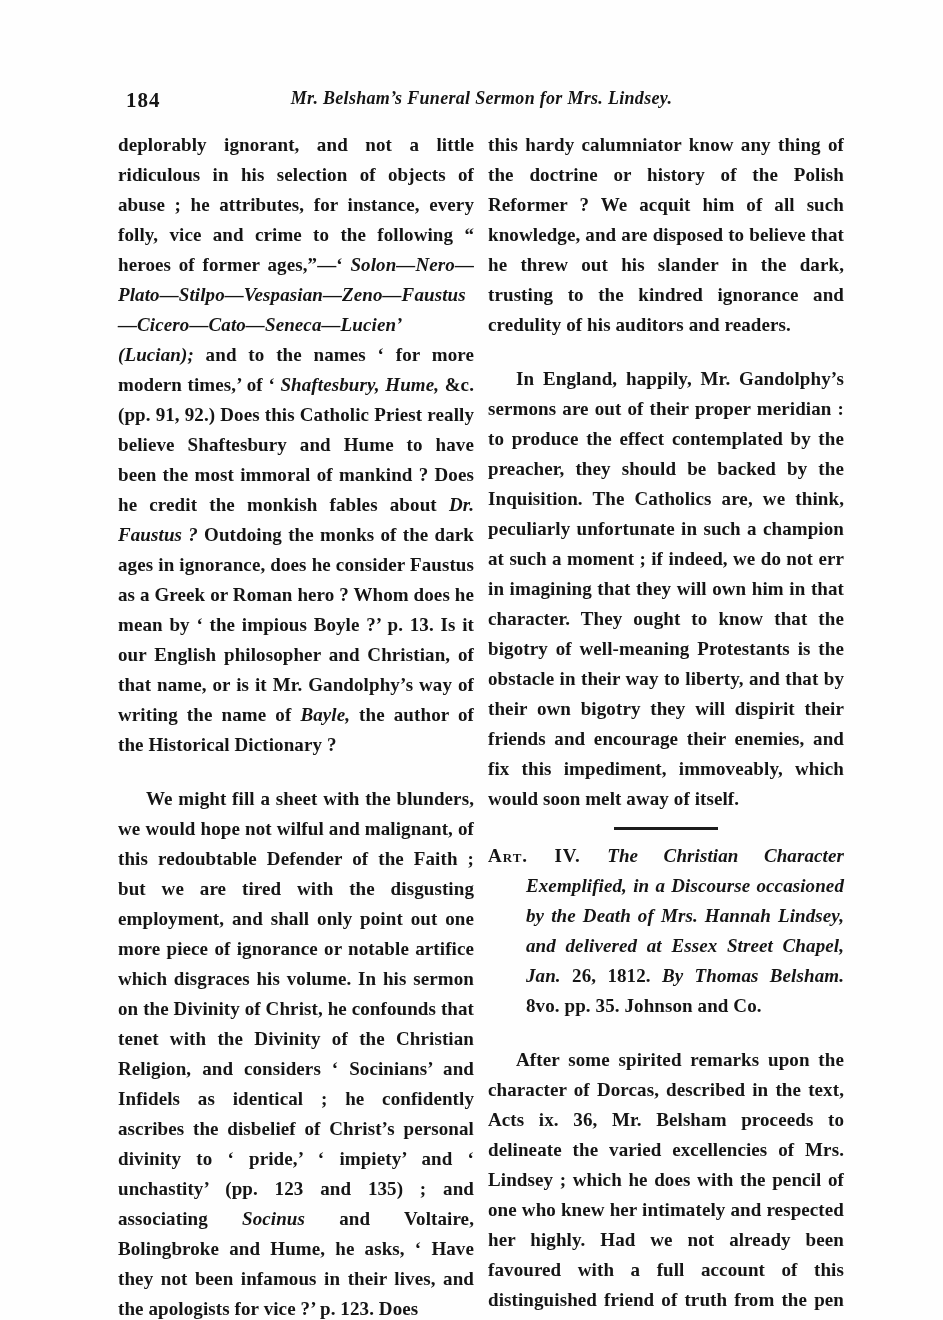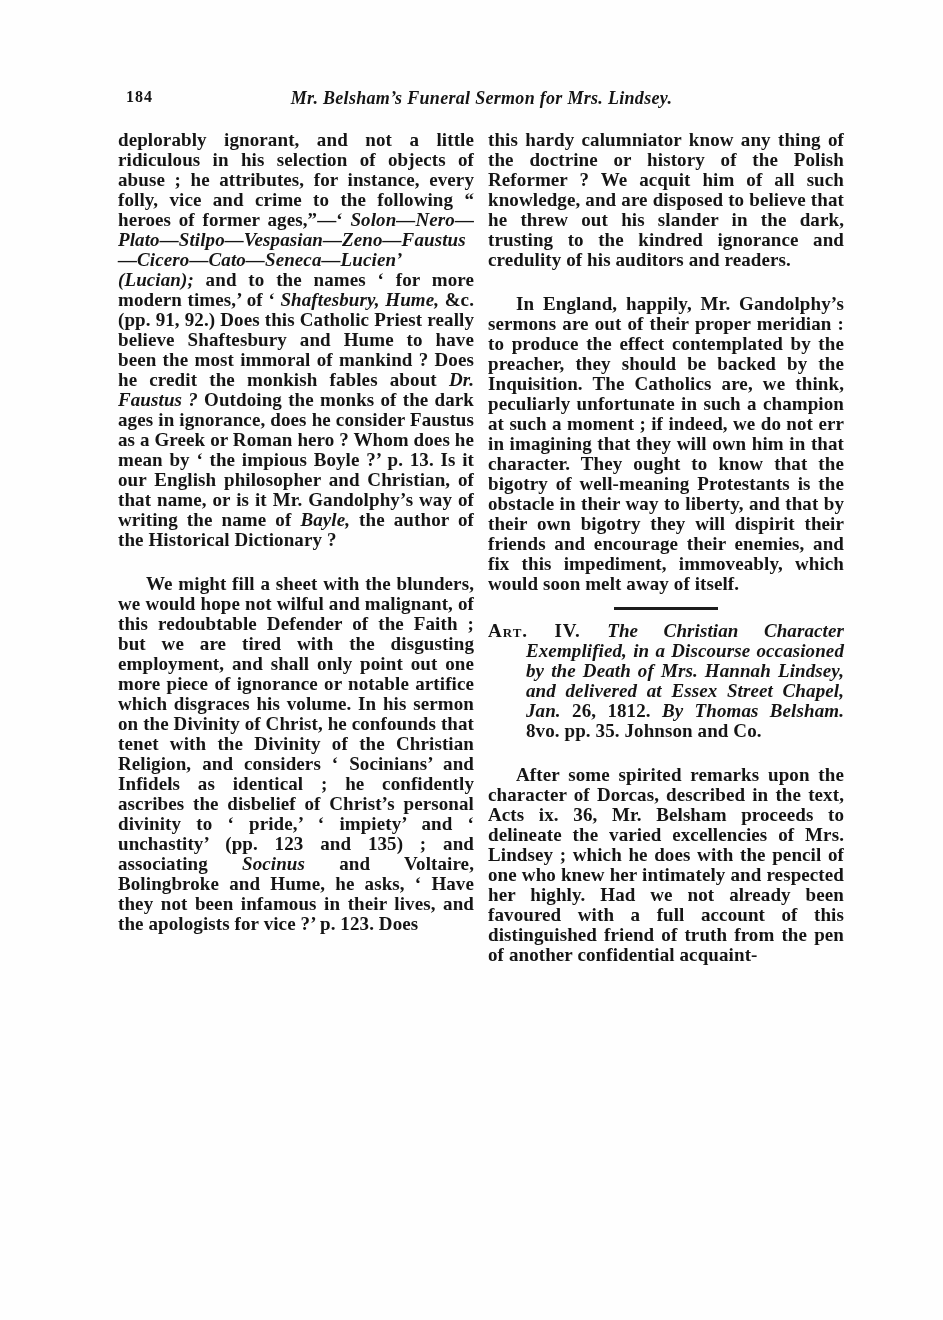--- a/index.html
+++ b/index.html
@@ -16,21 +16,21 @@
     position: absolute;
     top: 88px;
     left: 118px;
     width: 727px;
     height: 28px;
   }
   .pagenum {
     position: absolute;
     left: 8px;
     top: 0;
-    font-size: 16px;
+    font-size: 21px;
     font-weight: 700;
     letter-spacing: 1px;
   }
   .running-title {
     display: block;
     text-align: center;
     font-size: 18px;
     font-style: italic;
     font-weight: 700;
     letter-spacing: 0.3px;
@@ -41,21 +41,21 @@
     left: 118px;
     width: 727px;
     display: flex;
     gap: 14px;
   }
   .col { width: 356px; }
   .para {
     margin: 0;
     font-size: 19px;
     font-weight: 700;
-    line-height: 20px;
+    line-height: 30px;
     text-align: justify;
     letter-spacing: 0.1px;
   }
   .para.indent { text-indent: 28px; margin-top: 24px; }
   .it { font-style: italic; }
   .sc { font-variant: small-caps; letter-spacing: 1px; }
   .divider {
     width: 104px;
     height: 3px;
     background: #1c1c1c;

